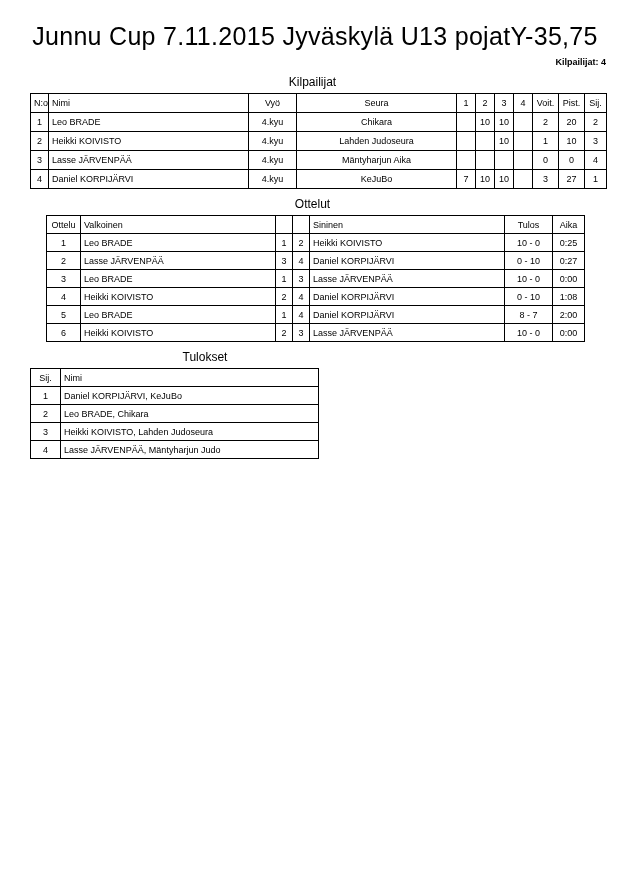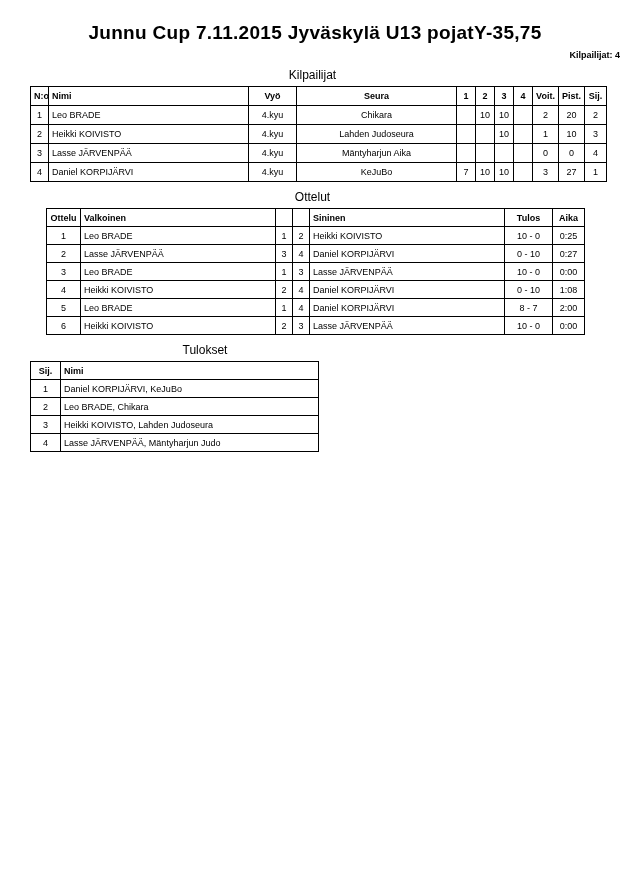--- a/index.html
+++ b/index.html
@@ -11,31 +11,31 @@
     height: 891px;
     background: #ffffff;
     font-family: "Liberation Sans", sans-serif;
     color: #000000;
     position: relative;
     overflow: hidden;
   }
 
   .page-title {
     text-align: center;
-    font-size: 19px;
-    font-weight: bold;
+    font-size: 25px;
+    font-weight: normal;
     letter-spacing: 0.3px;
     margin-top: 22px;
   }
   .competitors-count {
     text-align: right;
     font-size: 9px;
     font-weight: bold;
     margin-top: 6px;
-    padding-right: 10px;
+    padding-right: 24px;
   }
 
   .section-title {
     text-align: center;
     font-size: 12px;
     margin-top: 8px;
     margin-bottom: 4px;
   }
 
   table {
@@ -46,21 +46,21 @@
   table td, table th {
     border: 1px solid #000000;
     padding: 1px 3px;
     height: 14px;
     box-sizing: border-box;
     font-weight: normal;
     white-space: nowrap;
     overflow: hidden;
   }
   table th {
-    font-weight: bold;
+    font-weight: normal;
     text-align: center;
   }
 
   
   .tbl-competitors {
     margin-left: 30px;
     width: 510px;
     table-layout: fixed;
   }
   .tbl-competitors .c-no    { width: 18px;  text-align: center; }

